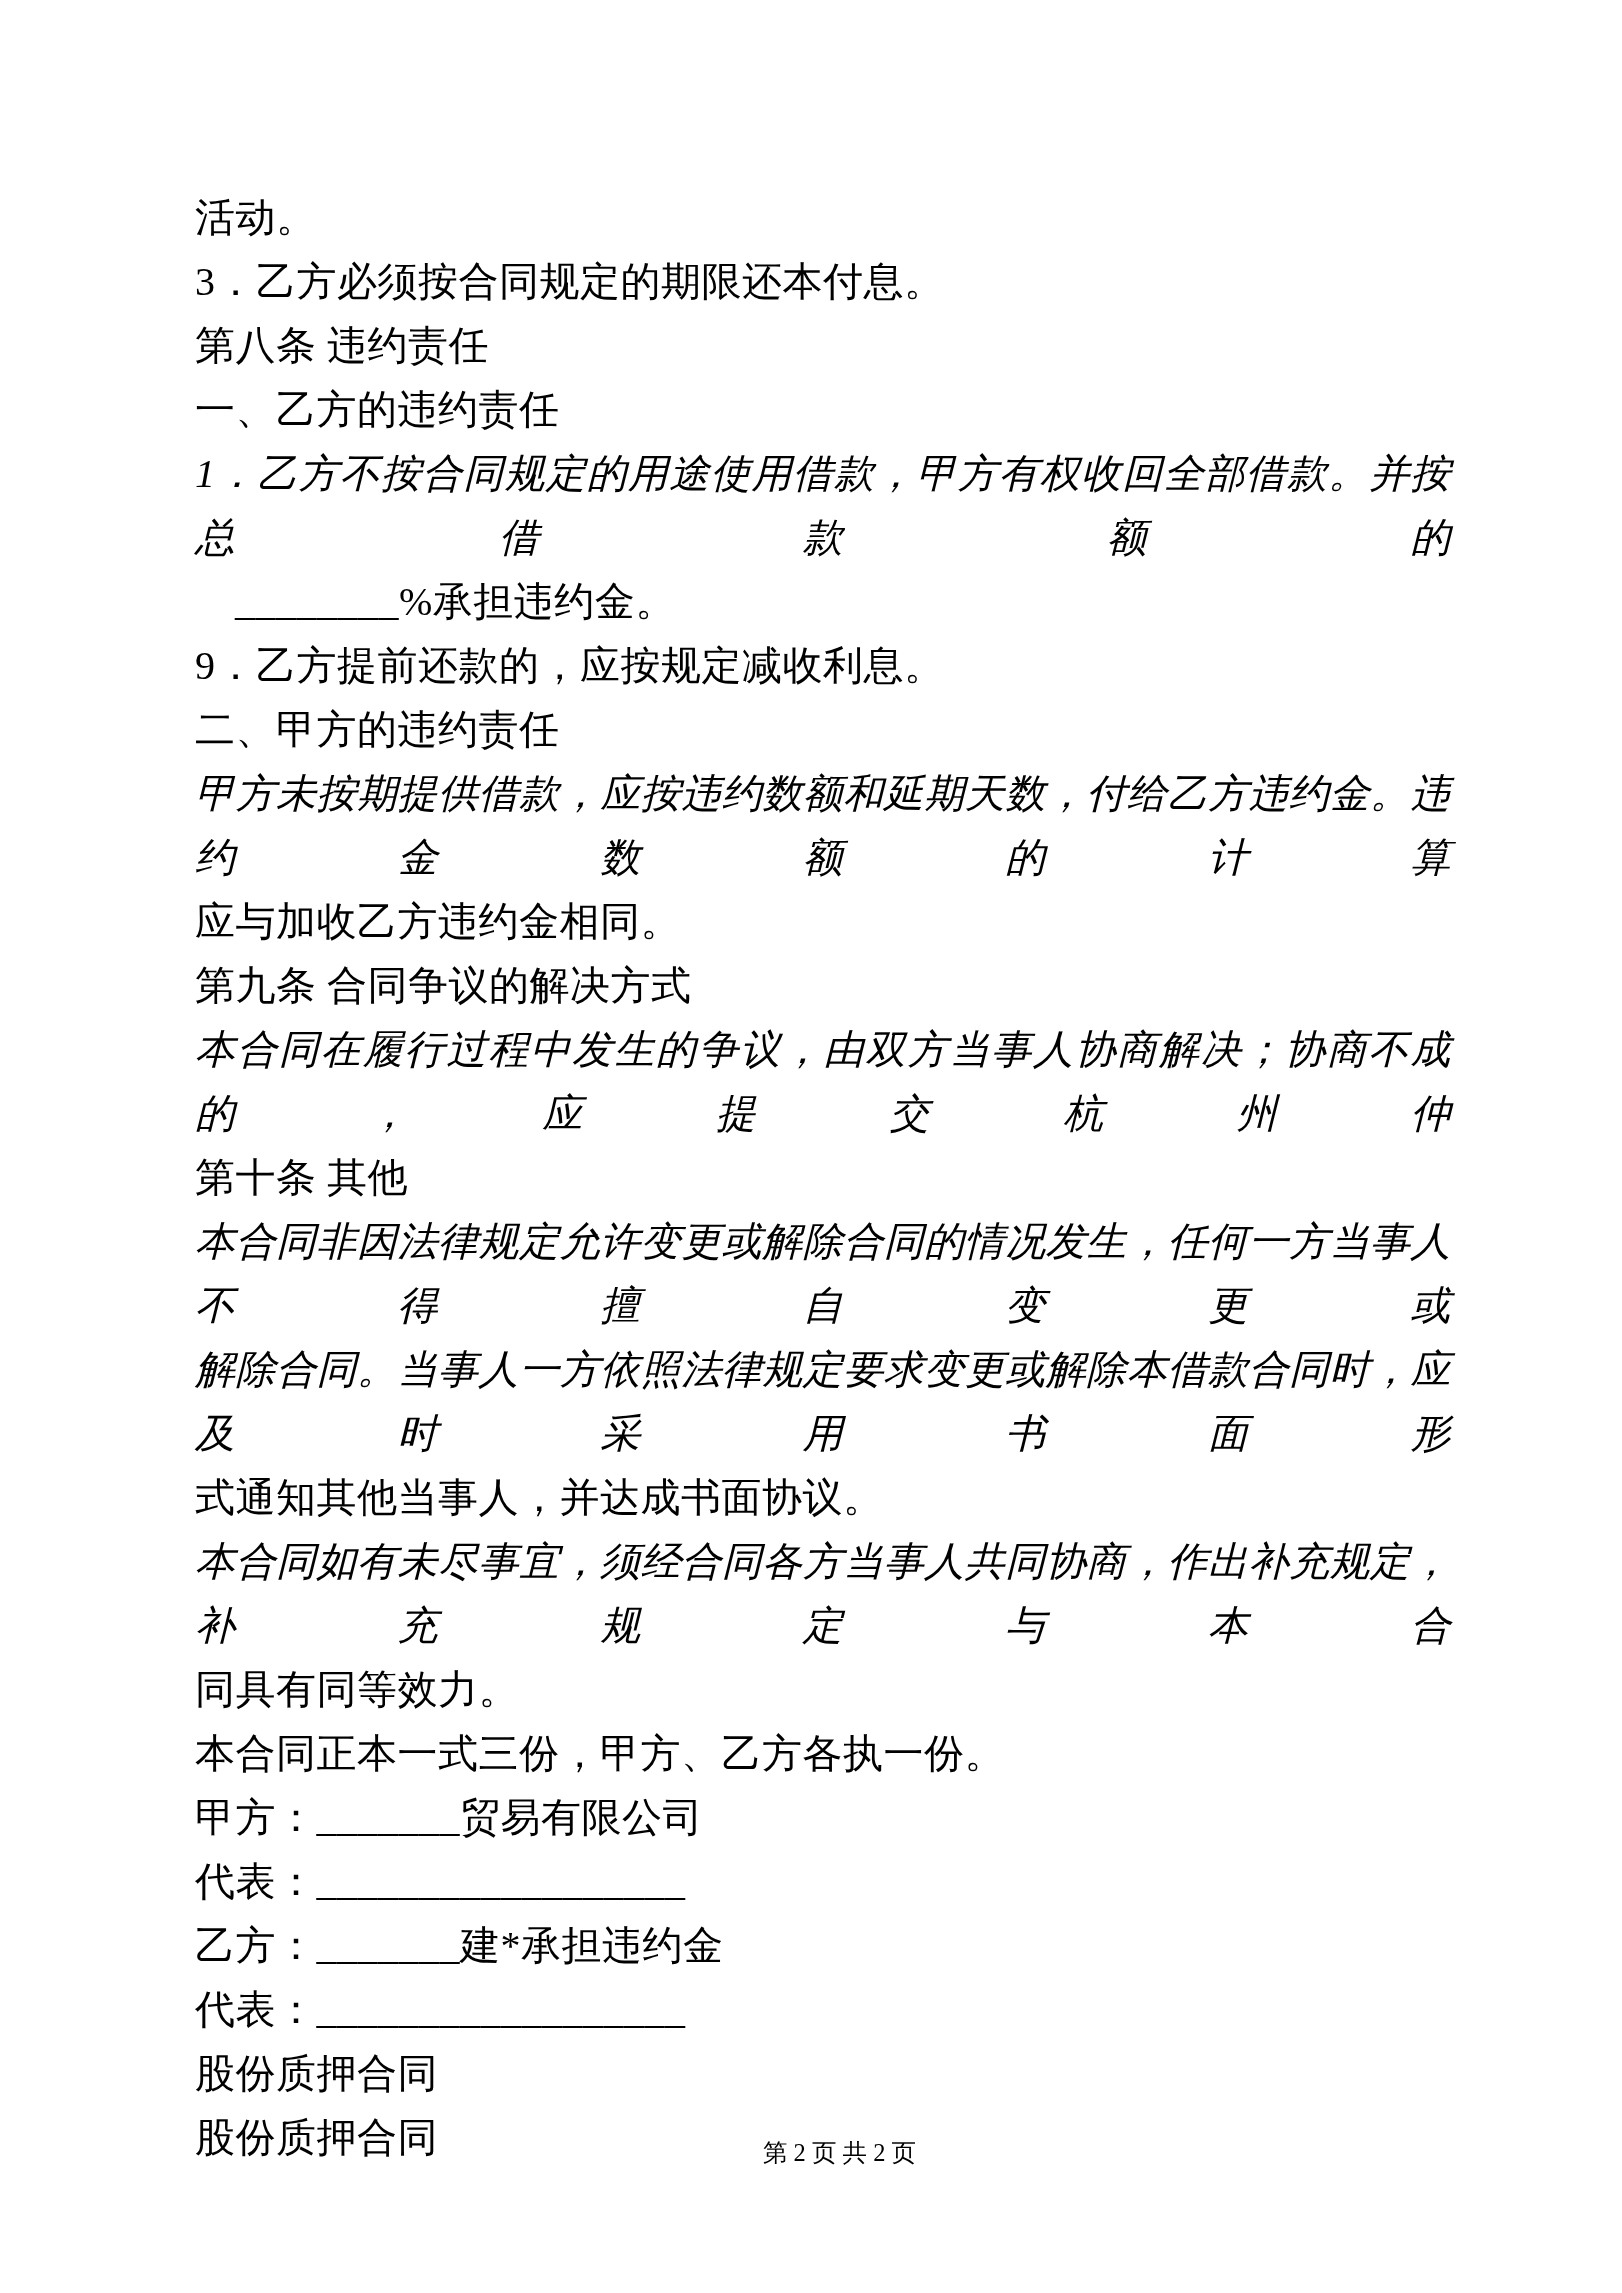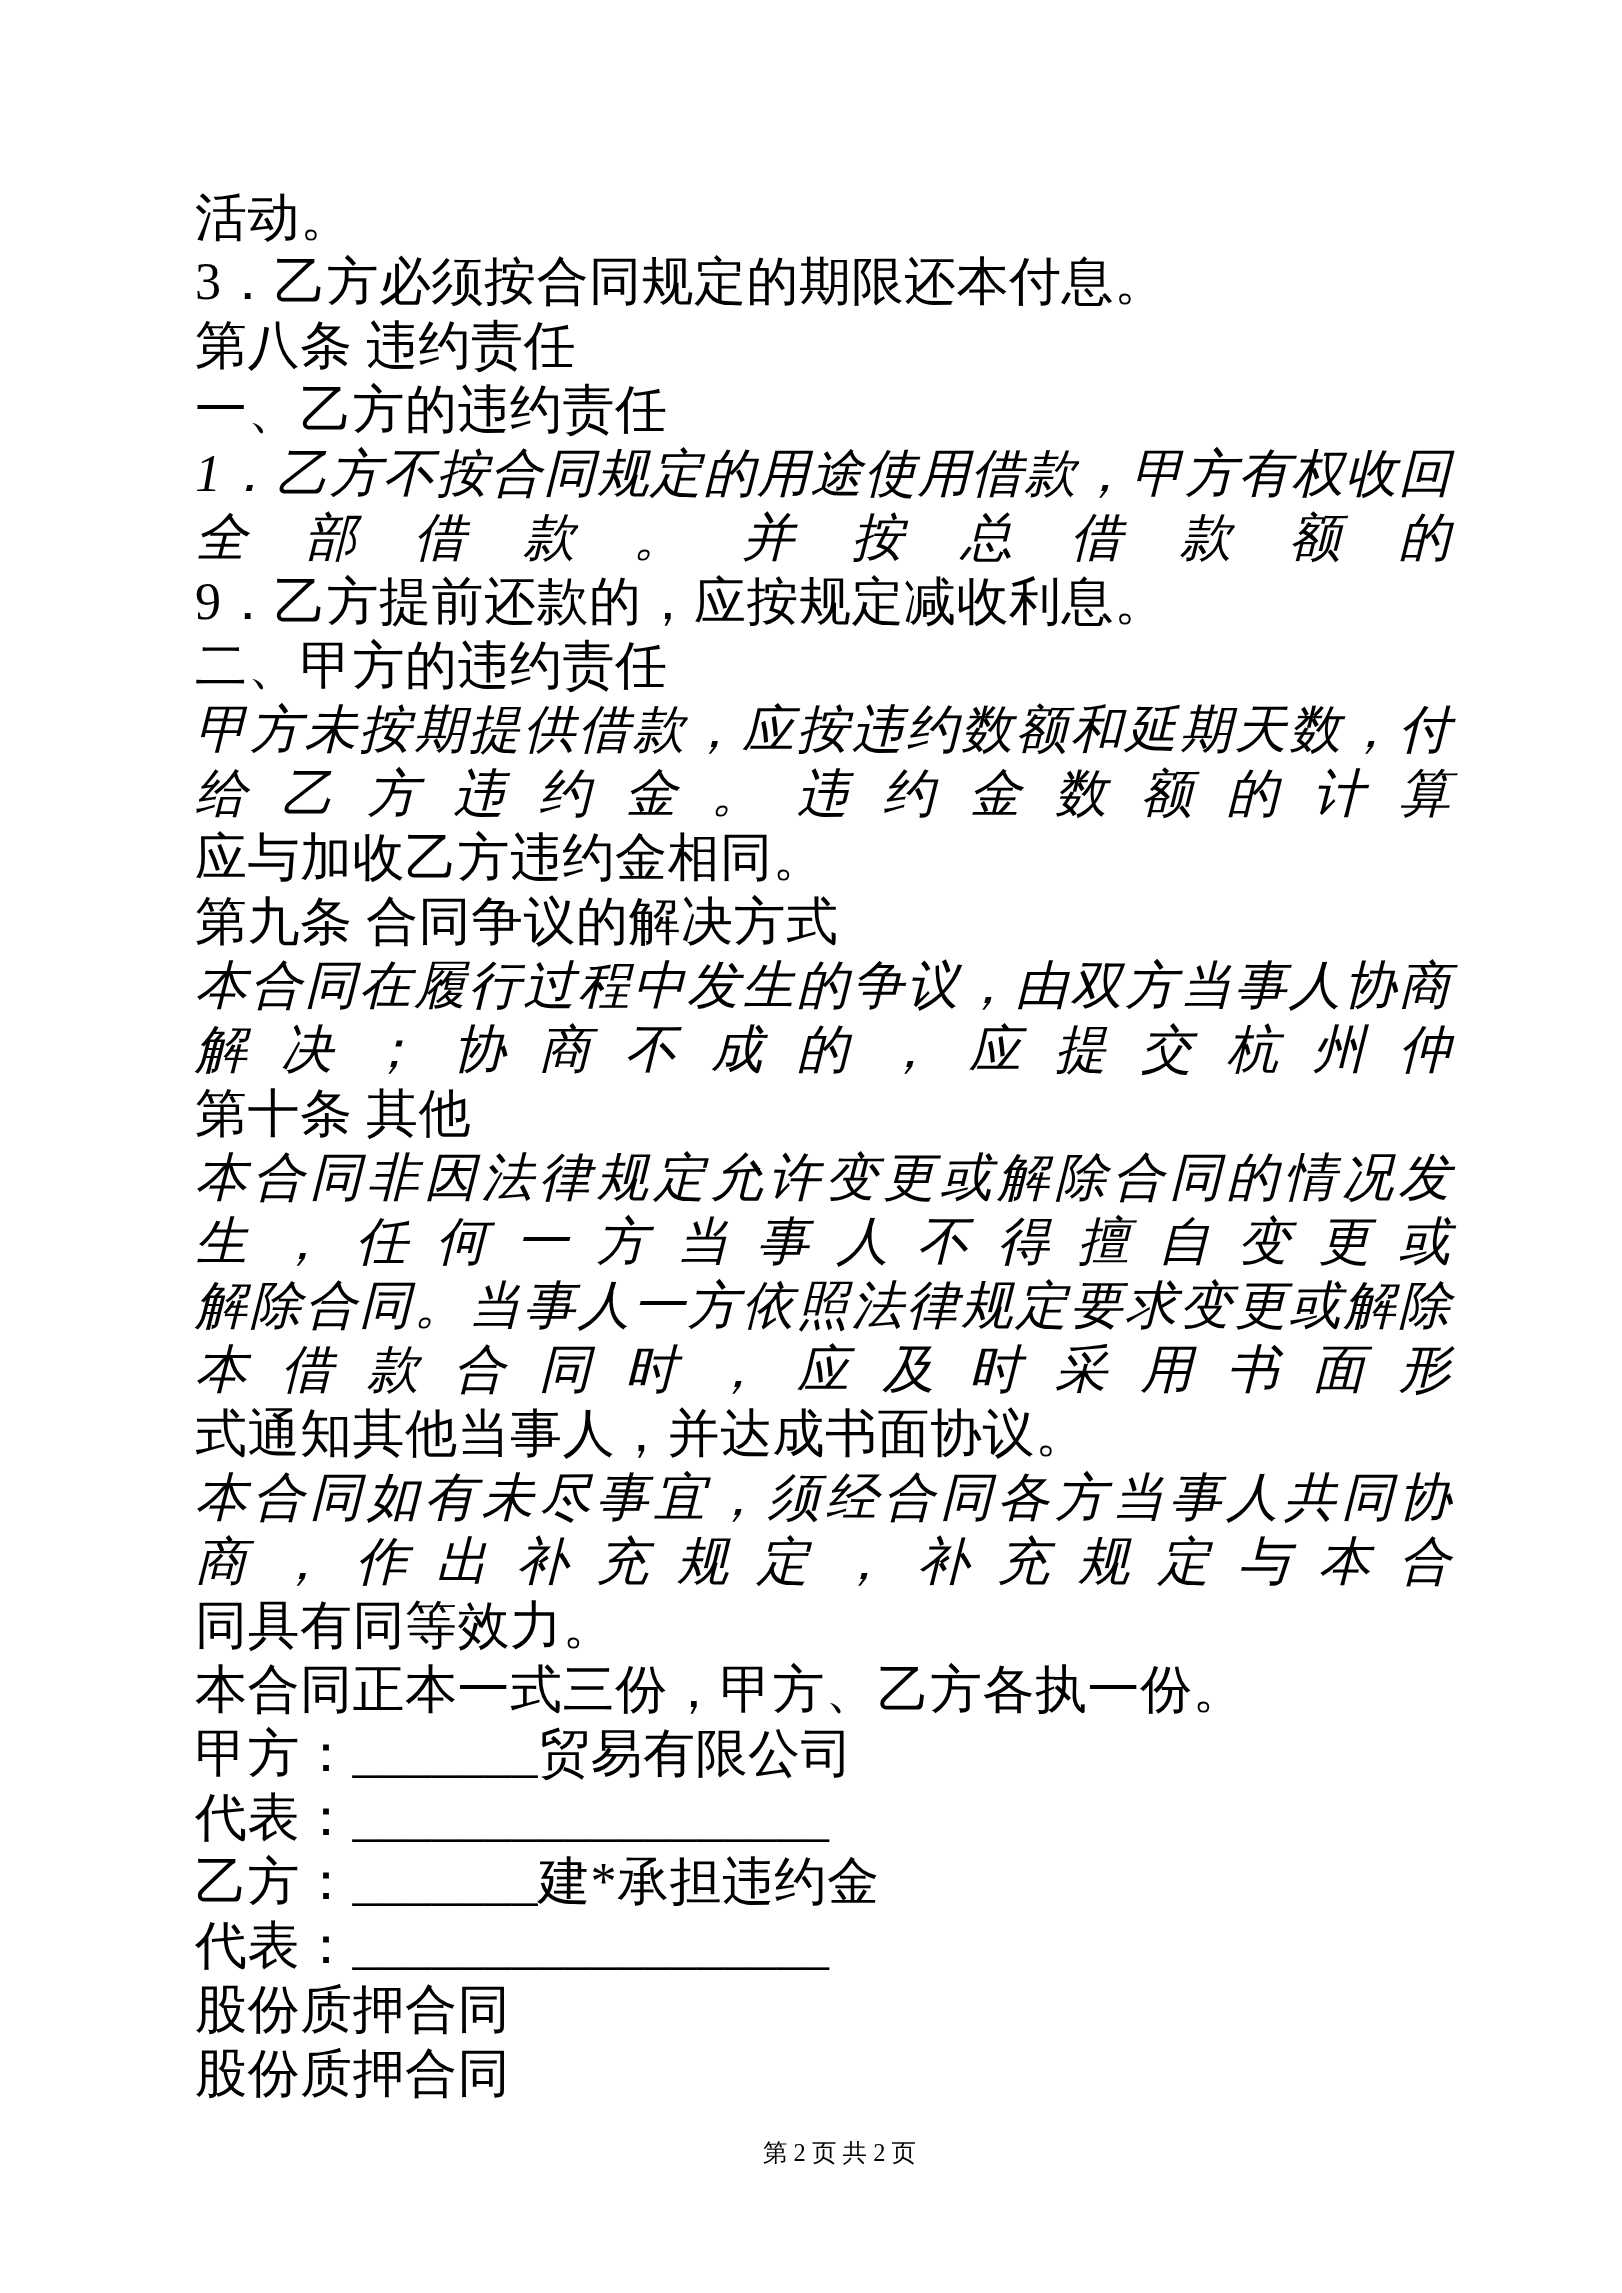--- a/index.html
+++ b/index.html
@@ -20,21 +20,21 @@
     inset: 0;
     background: #ffffff;
   }
   .content {
     position: absolute;
     left: 195px;
     top: 186px;
     width: 1256px;
   }
   .line {
-    font-size: 52px;
+    font-size: 40px;
     line-height: 64px;
     white-space: pre-wrap;
     text-align: left;
     letter-spacing: 0.5px;
   }
   .line.justify {
     text-align: justify;
     text-align-last: justify;
     font-style: italic;
   }
@@ -56,20 +56,21 @@
 </head>
 <body>
 
 <div class="page">
   <div class="content">
       <div class="line">活动。</div>
       <div class="line">3．乙方必须按合同规定的期限还本付息。</div>
       <div class="line">第八条 违约责任</div>
       <div class="line">一、乙方的违约责任</div>
       <div class="line justify">1．乙方不按合同规定的用途使用借款，甲方有权收回全部借款。并按总借款额的</div>
+      <div class="line indent">________%承担违约金。</div>
       <div class="line">9．乙方提前还款的，应按规定减收利息。</div>
       <div class="line">二、甲方的违约责任</div>
       <div class="line justify">甲方未按期提供借款，应按违约数额和延期天数，付给乙方违约金。违约金数额的计算</div>
       <div class="line">应与加收乙方违约金相同。</div>
       <div class="line">第九条 合同争议的解决方式</div>
       <div class="line justify">本合同在履行过程中发生的争议，由双方当事人协商解决；协商不成的，应提交杭州仲</div>
       <div class="line">第十条 其他</div>
       <div class="line justify">本合同非因法律规定允许变更或解除合同的情况发生，任何一方当事人不得擅自变更或</div>
       <div class="line justify">解除合同。当事人一方依照法律规定要求变更或解除本借款合同时，应及时采用书面形</div>
       <div class="line">式通知其他当事人，并达成书面协议。</div>

